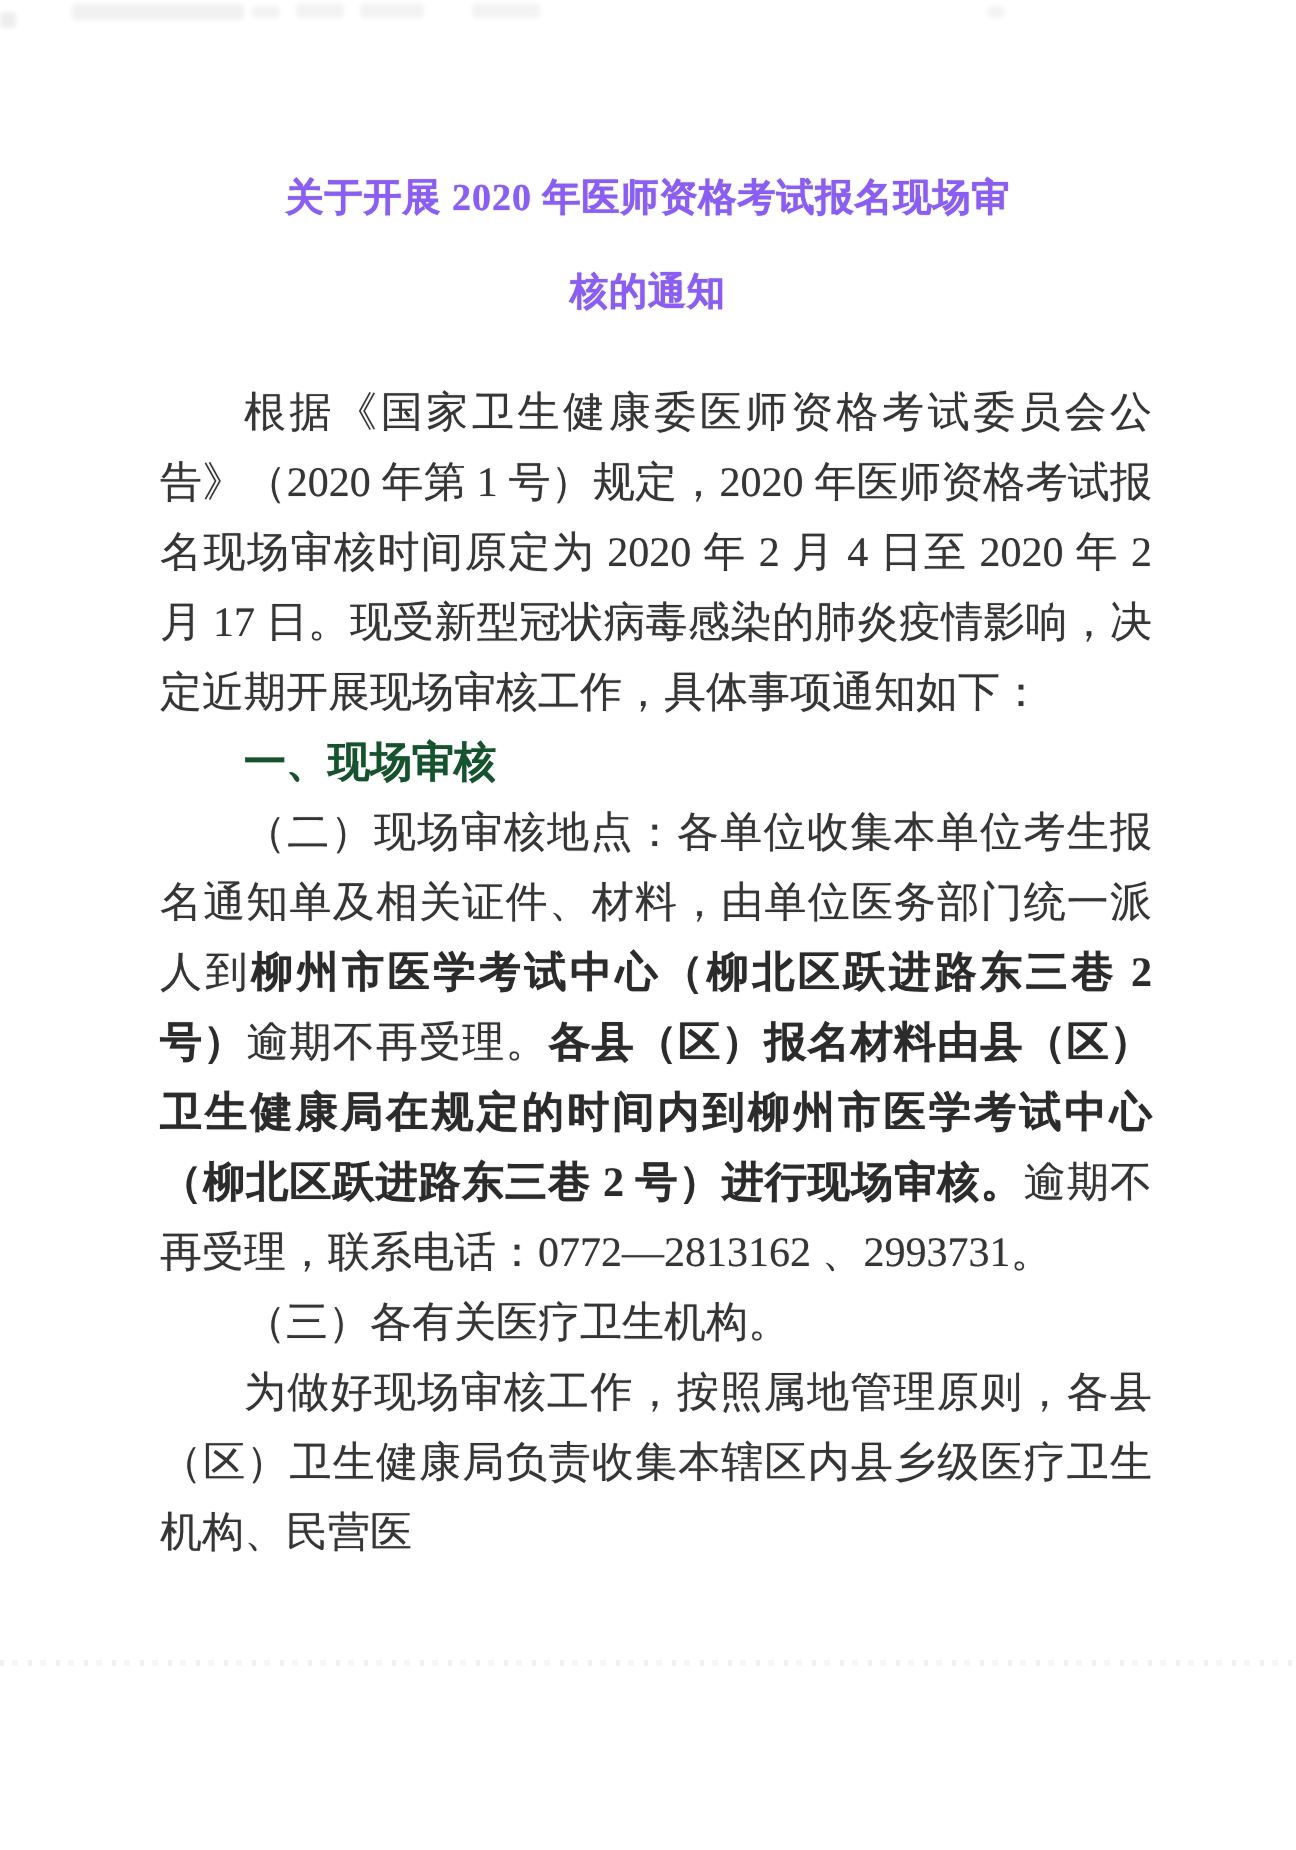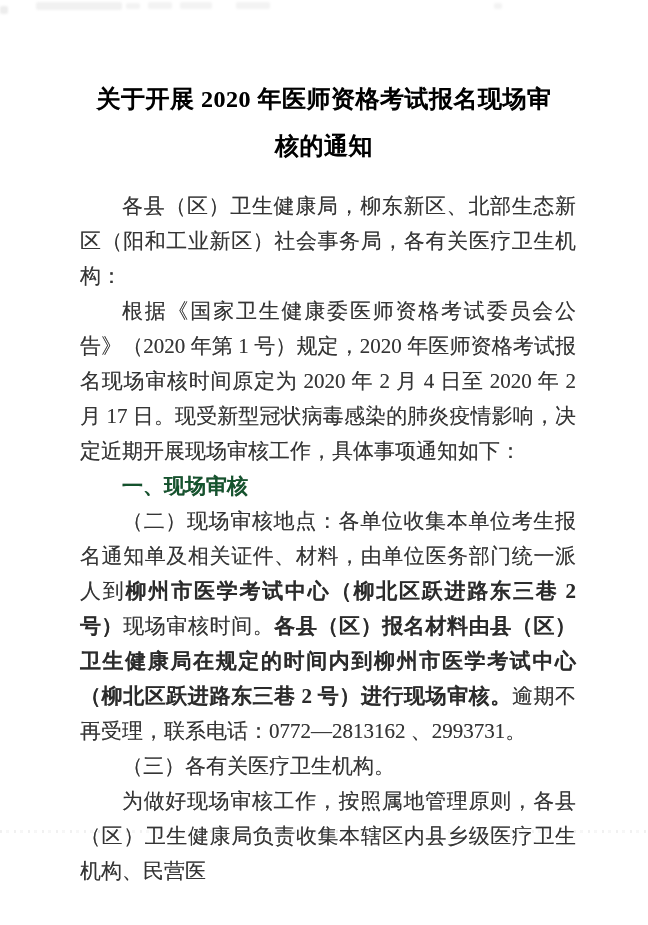--- a/index.html
+++ b/index.html
@@ -43,24 +43,24 @@
       rgba(170,170,170,0.18) 6px 9px,
       rgba(0,0,0,0) 9px 14px);
     opacity: 0.55;
   }
   .doc-title {
     position: absolute;
     left: 0;
     top: 76px;
     width: 100%;
     text-align: center;
-    font-size: 24px;
+    font-size: 19px;
     line-height: 47px;
     font-weight: bold;
-    color: #000000;
+    color: #8b5cf6;
     letter-spacing: 0.5px;
     margin: 0;
     text-shadow: 0 0 0.6px rgba(40,40,40,0.55);
   }
   .content {
     position: absolute;
     left: 80px;
     top: 189px;
     width: 496px;
     font-size: 21px;
@@ -87,21 +87,20 @@
   <div class="smudge s3"></div>
   <div class="smudge s4"></div>
   <div class="smudge s5"></div>
   <div class="smudge s6"></div>
   <div class="smudge s7"></div>
   <div class="noise-band"></div>
 
   <h1 class="doc-title"><span>关于开展 2020 年医师资格考试报名现场审</span><br><span>核的通知</span></h1>
 
   <div class="content">
-    <p>各县（区）卫生健康局，柳东新区、北部生态新区（阳和工业新区）社会事务局，各有关医疗卫生机构：</p>
     <p>根据《国家卫生健康委医师资格考试委员会公告》（2020 年第 1 号）规定，2020 年医师资格考试报名现场审核时间原定为 2020 年 2 月 4 日至 2020 年 2 月 17 日。现受新型冠状病毒感染的肺炎疫情影响，决定近期开展现场审核工作，具体事项通知如下：</p>
     <p class="heading">一、现场审核</p>
-    <p><span>（二）现场审核地点：各单位收集本单位考生报名通知单及相关证件、材料，由单位医务部门统一派人到</span><span class="b">柳州市医学考试中心（柳北区跃进路东三巷 2 号）</span><span>现场审核时间。</span><span class="b">各县（区）报名材料由县（区）卫生健康局在规定的时间内到柳州市医学考试中心（柳北区跃进路东三巷 2 号）进行现场审核。</span><span>逾期不再受理，联系电话：0772—2813162 、2993731。</span></p>
+    <p><span>（二）现场审核地点：各单位收集本单位考生报名通知单及相关证件、材料，由单位医务部门统一派人到</span><span class="b">柳州市医学考试中心（柳北区跃进路东三巷 2 号）</span><span>逾期不再受理。</span><span class="b">各县（区）报名材料由县（区）卫生健康局在规定的时间内到柳州市医学考试中心（柳北区跃进路东三巷 2 号）进行现场审核。</span><span>逾期不再受理，联系电话：0772—2813162 、2993731。</span></p>
     <p>（三）各有关医疗卫生机构。</p>
     <p>为做好现场审核工作，按照属地管理原则，各县（区）卫生健康局负责收集本辖区内县乡级医疗卫生机构、民营医</p>
   </div>
 
 </div>
 
 </body></html>

